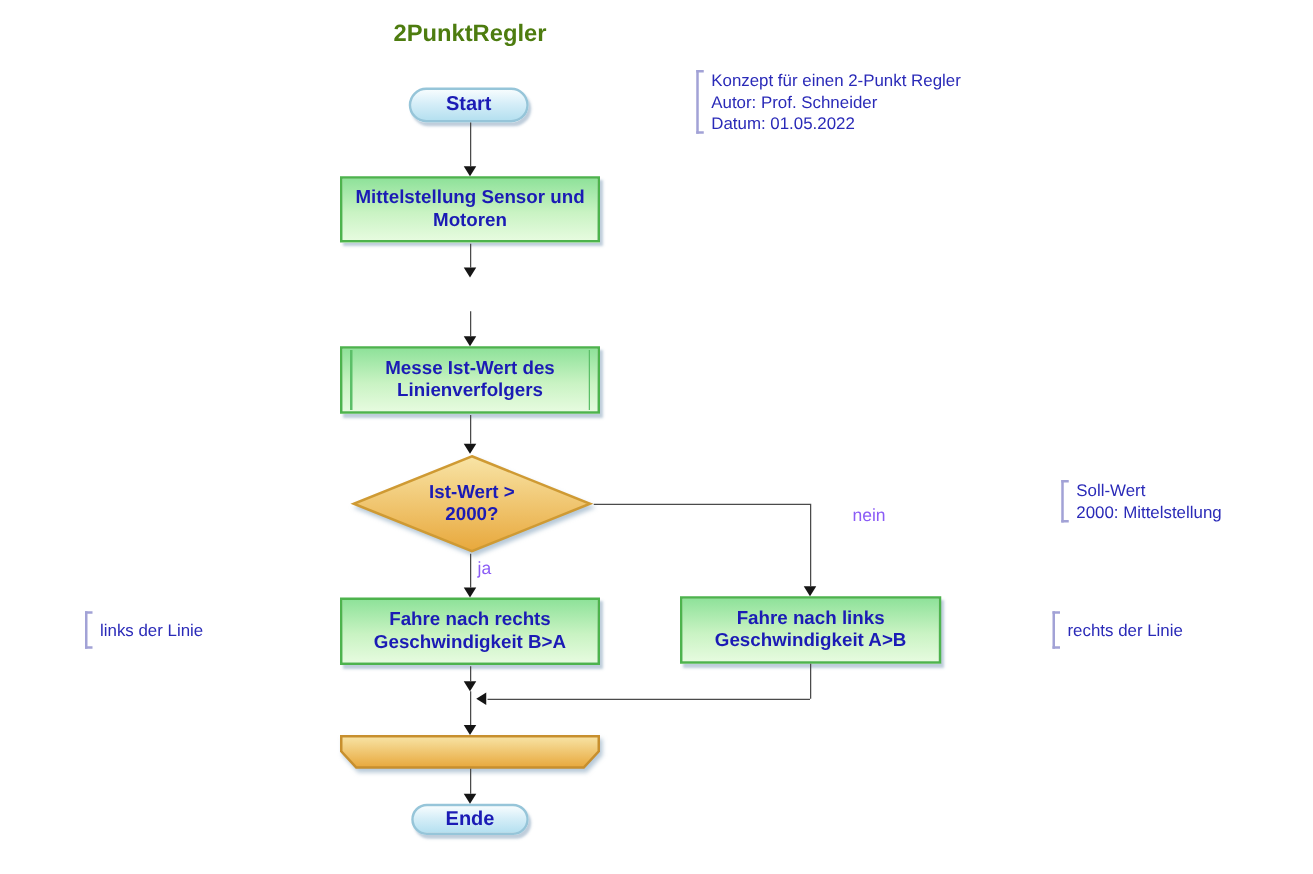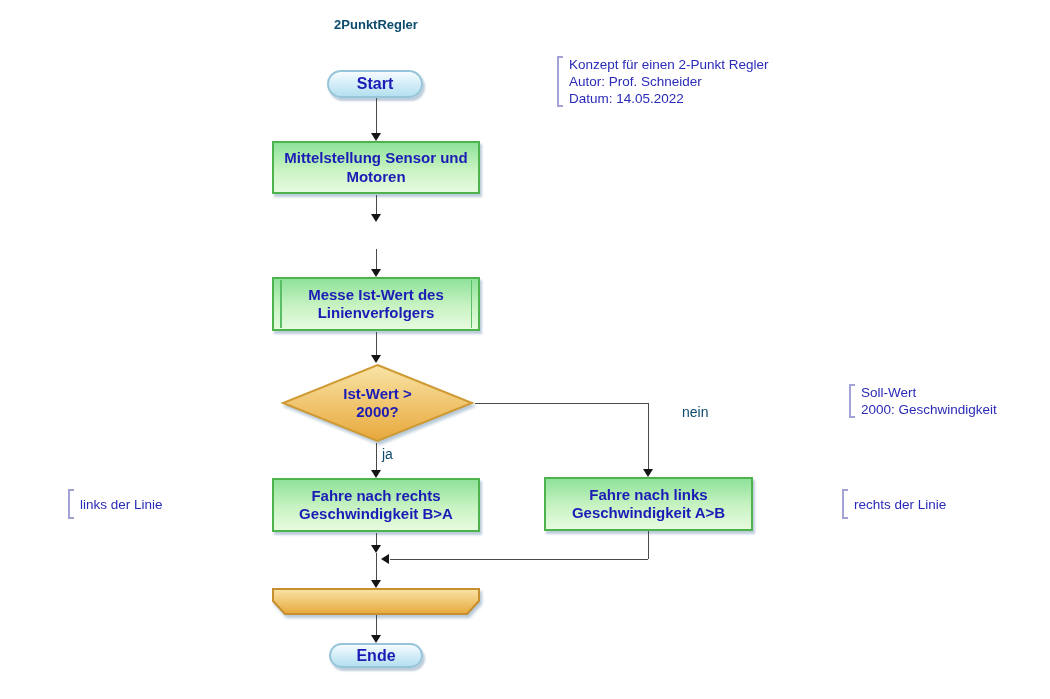--- a/index.html
+++ b/index.html
@@ -1,20 +1,20 @@
 <!DOCTYPE html>
 <html><head>
 <meta charset="utf-8">
 <style>
   html,body{margin:0;padding:0;background:#fff;}
   .canvas{position:relative;width:1050px;height:699px;background:#ffffff;
           font-family:"Liberation Sans",sans-serif;overflow:hidden;}
 
   .title{position:absolute;left:262px;top:17px;width:228px;text-align:center;
-         font-size:13px;font-weight:700;color:#0c4a6e;}
+         font-size:19px;font-weight:700;color:#4d7c0f;}
 
   
   .node{position:absolute;display:flex;align-items:center;justify-content:center;
         text-align:center;color:#1b1bb5;font-size:15px;font-weight:700;line-height:1.22;
         box-sizing:border-box;}
   .rect{background:linear-gradient(180deg,#8fe29a 0%,#c9f3c3 55%,#e6fbdf 100%);
         border:2px solid #4db34d;box-shadow:2px 3px 2px rgba(110,145,175,.45);}
   .oval{background:linear-gradient(180deg,#f6fcfe 0%,#d6eef8 45%,#b5e0f0 100%);
         border:2px solid #96c5d9;border-radius:15px;font-size:16px;
         box-shadow:2px 3px 2px rgba(110,145,175,.45);justify-content:center;}
@@ -29,21 +29,21 @@
            justify-content:center;color:#1b1bb5;font-weight:700;font-size:15px;
            text-align:center;line-height:1.22;}
   .overlay .w{display:inline-block;}
 
   
   .ln{position:absolute;background:#4a4a4a;}
   .head-down{position:absolute;width:0;height:0;border-left:5px solid transparent;
              border-right:5px solid transparent;border-top:8px solid #151515;}
   .head-left{position:absolute;width:0;height:0;border-top:5px solid transparent;
              border-bottom:5px solid transparent;border-right:8px solid #151515;}
-  .blabel{position:absolute;font-size:14px;color:#0c4a6e;}
+  .blabel{position:absolute;font-size:14px;color:#8b5cf6;}
 
   
   .comment{position:absolute;display:flex;color:#2a2ab8;font-size:13.5px;line-height:17px;padding-left:37px;}
   .bracket{flex:none;width:5px;border-left:2px solid #a2a2d6;position:relative;margin-right:5px;}
   .bracket::before,.bracket::after{content:"";position:absolute;left:-2px;width:6px;height:2px;
            background:#a2a2d6;}
   .bracket::before{top:0}.bracket::after{bottom:0}
   .ctext{display:flex;flex-direction:column;justify-content:center;white-space:nowrap;}
 </style>
 </head>
@@ -135,29 +135,29 @@
   <div class="head-down" style="left:371px;top:580px"></div>
 
   <div class="ln" style="left:376px;top:615px;width:1px;height:20px"></div>
   <div class="head-down" style="left:371px;top:635px"></div>
 
   <div class="comment" style="left:520px;top:56px">
     <i class="bracket"></i>
     <div class="ctext">
       <div>Konzept für einen 2-Punkt Regler</div>
       <div>Autor: Prof. Schneider</div>
-      <div>Datum: 14.05.2022</div>
+      <div>Datum: 01.05.2022</div>
     </div>
   </div>
 
   <div class="comment" style="left:812px;top:384px">
     <i class="bracket"></i>
     <div class="ctext">
       <div>Soll-Wert</div>
-      <div>2000: Geschwindigkeit</div>
+      <div>2000: Mittelstellung</div>
     </div>
   </div>
 
   <div class="comment" style="left:31px;top:489px;height:30px">
     <i class="bracket"></i>
     <div class="ctext">
       <div>links der Linie</div>
     </div>
   </div>
 

